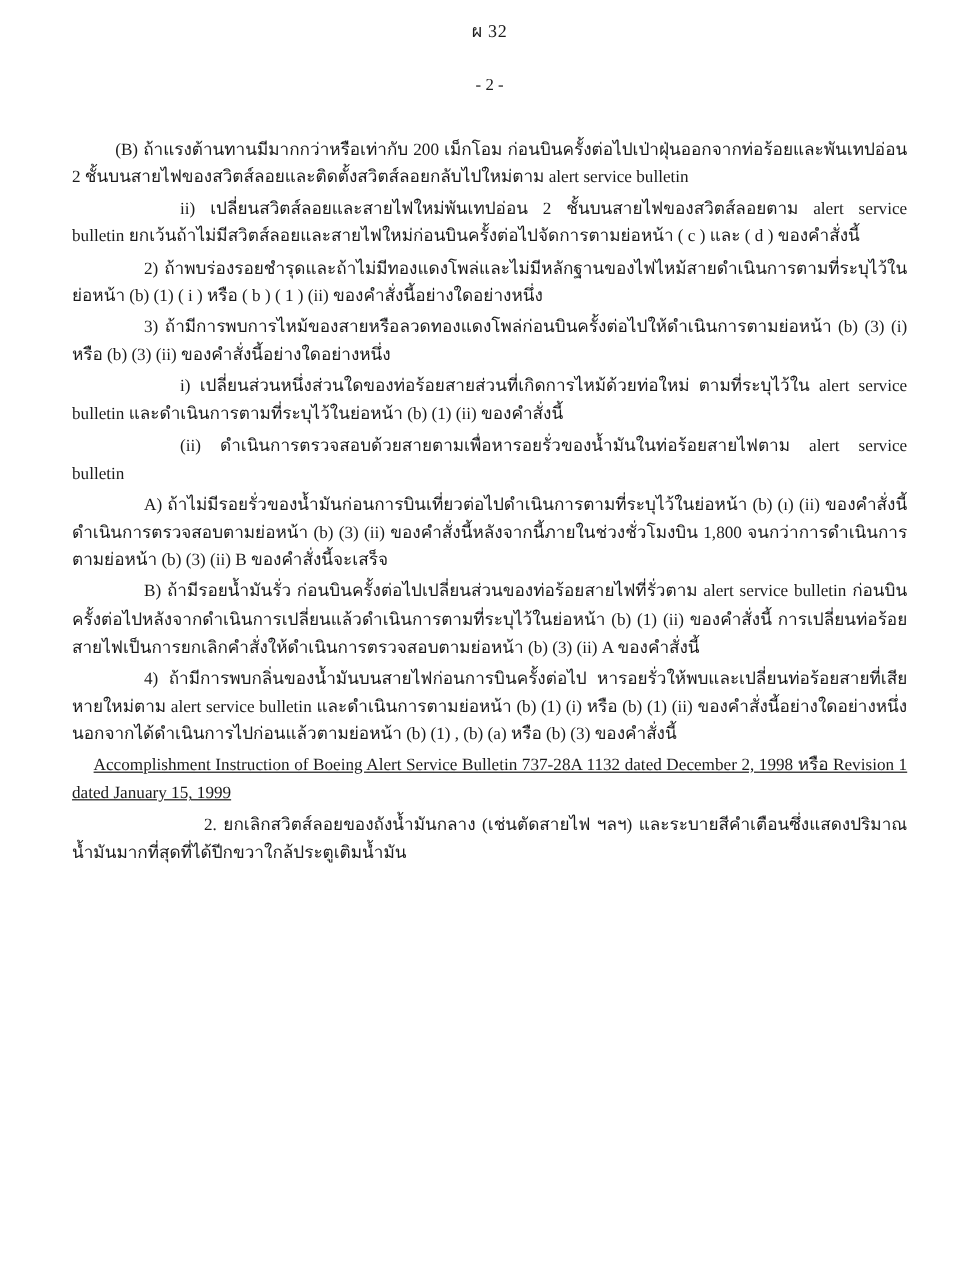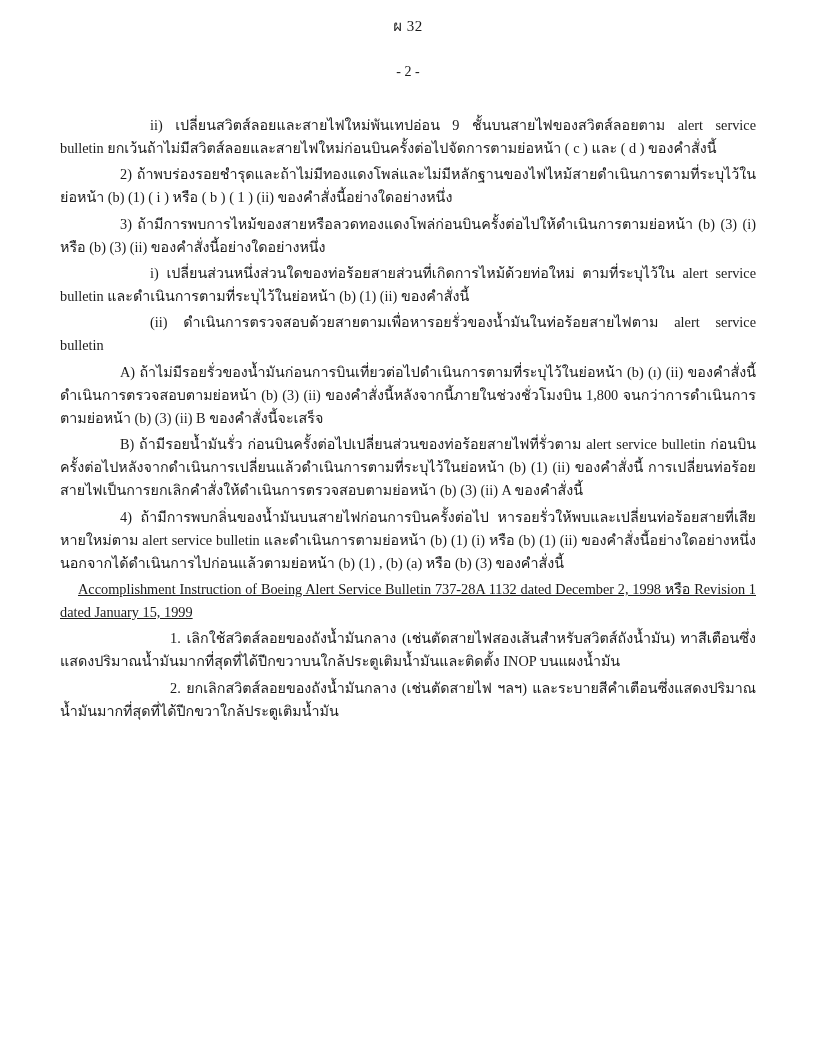--- a/index.html
+++ b/index.html
@@ -57,23 +57,26 @@
 </head>
 <body>
 
 <div class="page">
 
   <div class="doc-header">ผ 32</div>
 
   <div class="page-number">- 2 -</div>
 
   <div class="body-text">
+    <p class="para">
+      <span class="pad-left-36"></span><span>(B)  ถ้าแรงต้านทานมีมากกว่าหรือเท่ากับ  200  เม็กโอม  ก่อนบินครั้งต่อไปเป่าฝุ่นออกจากท่อร้อยและพันเทปอ่อน 2 ชั้นบนสายไฟของสวิตส์ลอยและติดตั้งสวิตส์ลอยกลับไปใหม่ตาม alert service bulletin</span>
+    </p>
 
     <p class="para">
-      <span class="pad-left-90"></span><span>ii)   เปลี่ยนสวิตส์ลอยและสายไฟใหม่พันเทปอ่อน  9  ชั้นบนสายไฟของสวิตส์ลอยตาม  alert service bulletin ยกเว้นถ้าไม่มีสวิตส์ลอยและสายไฟใหม่ก่อนบินครั้งต่อไปจัดการตามย่อหน้า ( c ) และ ( d ) ของคำสั่งนี้</span>
+      <span class="pad-left-90"></span><span>ii)   เปลี่ยนสวิตส์ลอยและสายไฟใหม่พันเทปอ่อน  2  ชั้นบนสายไฟของสวิตส์ลอยตาม  alert service bulletin ยกเว้นถ้าไม่มีสวิตส์ลอยและสายไฟใหม่ก่อนบินครั้งต่อไปจัดการตามย่อหน้า ( c ) และ ( d ) ของคำสั่งนี้</span>
     </p>
 
     <p class="para">
       <span class="pad-left-60"></span><span>2)   ถ้าพบร่องรอยชำรุดและถ้าไม่มีทองแดงโพล่และไม่มีหลักฐานของไฟไหม้สายดำเนินการตามที่ระบุไว้ในย่อหน้า (b) (1) ( i ) หรือ ( b ) ( 1 ) (ii)  ของคำสั่งนี้อย่างใดอย่างหนึ่ง</span>
     </p>
 
     <p class="para">
       <span class="pad-left-60"></span><span>3)   ถ้ามีการพบการไหม้ของสายหรือลวดทองแดงโพล่ก่อนบินครั้งต่อไปให้ดำเนินการตามย่อหน้า (b) (3) (i) หรือ  (b) (3) (ii)  ของคำสั่งนี้อย่างใดอย่างหนึ่ง</span>
     </p>
 
@@ -95,22 +98,19 @@
 
     <p class="para">
       <span class="pad-left-60"></span><span>4)   ถ้ามีการพบกลิ่นของน้ำมันบนสายไฟก่อนการบินครั้งต่อไป   หารอยรั่วให้พบและเปลี่ยนท่อร้อยสายที่เสียหายใหม่ตาม alert service bulletin   และดำเนินการตามย่อหน้า (b) (1) (i) หรือ (b) (1) (ii) ของคำสั่งนี้อย่างใดอย่างหนึ่ง  นอกจากได้ดำเนินการไปก่อนแล้วตามย่อหน้า (b) (1) , (b) (a) หรือ (b) (3) ของคำสั่งนี้</span>
     </p>
 
 
     <p class="para latin">
       <span class="pad-left-18"></span><span>Accomplishment  Instruction  of  Boeing  Alert  Service  Bulletin  737-28A  1132  dated  December  2,  1998 หรือ Revision 1 dated January 15, 1999</span>
     </p>
 
-    <p class="para">
-      <span class="pad-left-110"></span><span>1.    เลิกใช้สวิตส์ลอยของถังน้ำมันกลาง  (เช่นตัดสายไฟสองเส้นสำหรับสวิตส์ถังน้ำมัน) ทาสีเตือนซึ่งแสดงปริมาณน้ำมันมากที่สุดที่ได้ปีกขวาบนใกล้ประตูเติมน้ำมันและติดตั้ง INOP บนแผงน้ำมัน</span>
-    </p>
 
     <p class="para">
       <span class="pad-left-110"></span><span>2.    ยกเลิกสวิตส์ลอยของถังน้ำมันกลาง  (เช่นตัดสายไฟ ฯลฯ) และระบายสีคำเตือนซึ่งแสดงปริมาณน้ำมันมากที่สุดที่ได้ปีกขวาใกล้ประตูเติมน้ำมัน</span>
     </p>
   </div>
 
 </div>
 
 </body></html>

